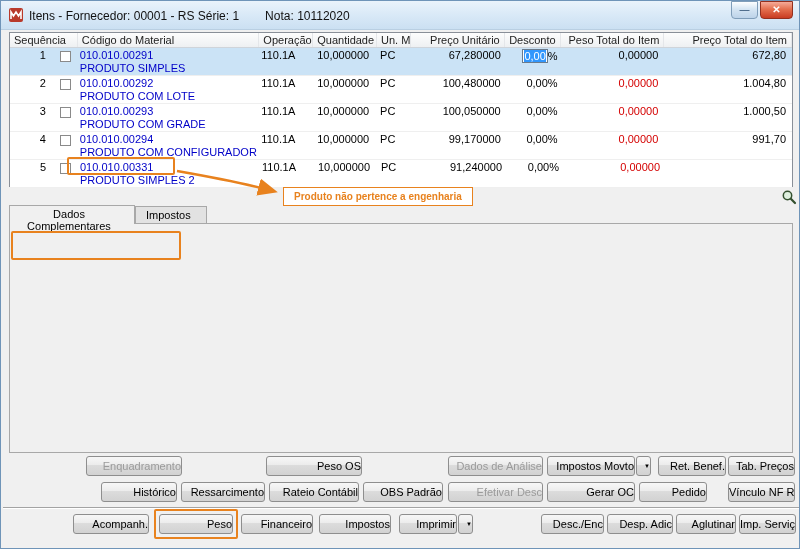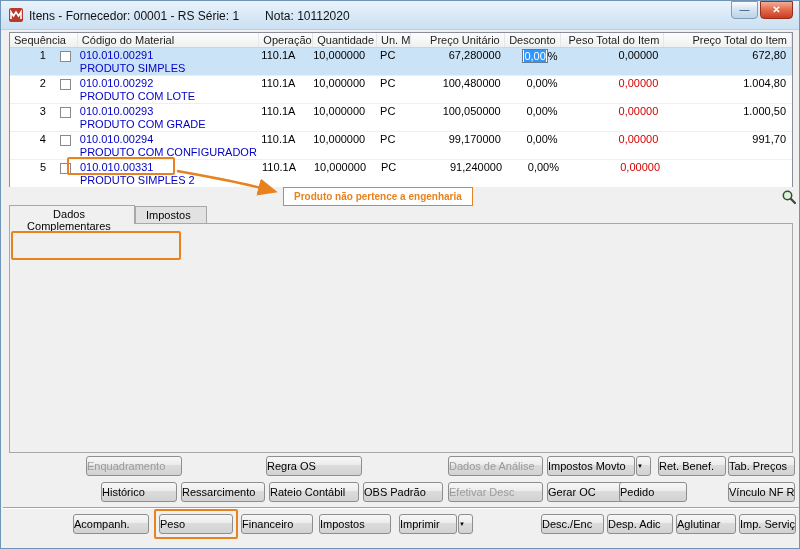--- a/index.html
+++ b/index.html
@@ -34,21 +34,21 @@
     border-bottom:1px solid #cfd4da;color:#222;}
   .ghead .h{padding:1px 4px;border-right:1px solid #e4e6e9;white-space:nowrap;overflow:hidden;}
   .grow{display:flex;height:28px;border-bottom:1px solid #efefef;background:#fff;}
   .grow.sel{background:var(--selrow);}
   .c{padding-top:1px;line-height:13px;white-space:nowrap;overflow:visible;}
   .w-seq{width:46px;text-align:right;padding-right:10px;}
   .w-seqh{width:68px;}
   .w-chk{width:22px;}
   .w-code{width:182px;padding-left:2px;}
   .w-op{width:54px;padding-left:2px;}
-  .w-qty{width:64px;text-align:left;padding-right:4px;}
+  .w-qty{width:64px;text-align:center;padding-right:4px;}
   .w-un{width:34px;padding-left:3px;}
   .w-price{width:94px;text-align:right;padding-right:4px;}
   .w-disc{width:56px;text-align:right;padding-right:3px;}
   .w-peso{width:104px;text-align:right;padding-right:6px;}
   .w-total{width:128px;text-align:right;padding-right:6px;}
   .checkbox{display:inline-block;width:11px;height:11px;margin:2px 0 0 4px;background:#fff;
     border:1px solid #8a8a8a;}
   .blue{color:var(--link);}
   .red{color:var(--neg);}
   .editbox{display:inline-block;background:#fff;border:1px solid #6b7b8c;padding:0 1px;line-height:12px;}
@@ -78,21 +78,21 @@
   .field.num{text-align:right;}
   .val{position:absolute;white-space:nowrap;}
   .combo{position:absolute;height:19px;background:#fff;border:1px solid #8a939e;display:flex;}
   .combo .ctext{flex:1;padding:2px 3px 0 3px;white-space:nowrap;overflow:hidden;}
   .combo .carrow{width:16px;border-left:1px solid #aeb4ba;background:linear-gradient(#f4f4f4,#d8d8d8);
     text-align:center;font-size:6px;line-height:17px;color:#444;}
 
   
   .btn{position:absolute;height:20px;border:1px solid #8e8e8e;border-radius:3px;
     background:linear-gradient(#f7f7f7,#ececec 45%,#dcdcdc 46%,#d2d2d2);
-    text-align:left;font-size:11px;line-height:18px;color:#000;cursor:pointer;white-space:nowrap;overflow:hidden;}
+    text-align:right;font-size:11px;line-height:18px;color:#000;cursor:pointer;white-space:nowrap;overflow:hidden;}
   .btn.disabled{color:#9b9b9b;cursor:default;}
   .btn.arrow{font-size:6px;line-height:18px;}
   .separator{position:absolute;left:2px;top:506px;width:796px;height:2px;
     border-top:1px solid #a3a3a3;border-bottom:1px solid #fff;}
 </style>
 </head>
 <body>
 
 <div class="window">
 
@@ -283,34 +283,34 @@
   <span class="lbl" style="left:588px;top:387px;">Documento</span>
   <div class="field" style="left:690px;top:383px;width:70px;"></div>
 
   <span class="lbl" style="left:588px;top:412px;">Número da adição</span>
   <div class="field" style="left:690px;top:408px;width:20px;">1</div>
 
   <span class="lbl" style="left:588px;top:435px;">Sequência da adição</span>
   <div class="field" style="left:690px;top:431px;width:20px;">1</div>
 
   <div class="btn disabled" style="left:85px;top:455px;width:96px;">Enquadramento</div>
-  <div class="btn" style="left:265px;top:455px;width:96px;">Regra OS</div>
+  <div class="btn" style="left:265px;top:455px;width:96px;">Peso OS</div>
   <div class="btn disabled" style="left:447px;top:455px;width:95px;">Dados de Análise</div>
   <div class="btn" style="left:546px;top:455px;width:88px;">Impostos Movto</div>
   <div class="btn arrow" style="left:635px;top:455px;width:15px;">▼</div>
   <div class="btn" style="left:657px;top:455px;width:68px;">Ret. Benef.</div>
   <div class="btn" style="left:727px;top:455px;width:67px;">Tab. Preços</div>
 
   <div class="btn" style="left:100px;top:481px;width:76px;">Histórico</div>
   <div class="btn" style="left:180px;top:481px;width:84px;">Ressarcimento</div>
   <div class="btn" style="left:268px;top:481px;width:90px;">Rateio Contábil</div>
   <div class="btn" style="left:362px;top:481px;width:80px;">OBS Padrão</div>
   <div class="btn disabled" style="left:447px;top:481px;width:95px;">Efetivar Desc</div>
   <div class="btn" style="left:546px;top:481px;width:88px;">Gerar OC</div>
-  <div class="btn" style="left:618px;top:481px;width:68px;">Pedido</div>
+  <div class="btn" style="left:638px;top:481px;width:68px;">Pedido</div>
   <div class="btn" style="left:727px;top:481px;width:67px;">Vínculo NF Ref.</div>
 
   <div class="separator"></div>
   <div class="btn" style="left:72px;top:513px;width:76px;">Acompanh.</div>
   <div class="btn" style="left:158px;top:513px;width:74px;">Peso</div>
   <div class="ann-box" style="left:153px;top:508px;width:84px;height:30px;"></div>
   <div class="btn" style="left:240px;top:513px;width:72px;">Financeiro</div>
   <div class="btn" style="left:318px;top:513px;width:72px;">Impostos</div>
   <div class="btn" style="left:398px;top:513px;width:58px;">Imprimir</div>
   <div class="btn arrow" style="left:457px;top:513px;width:15px;">▼</div>

